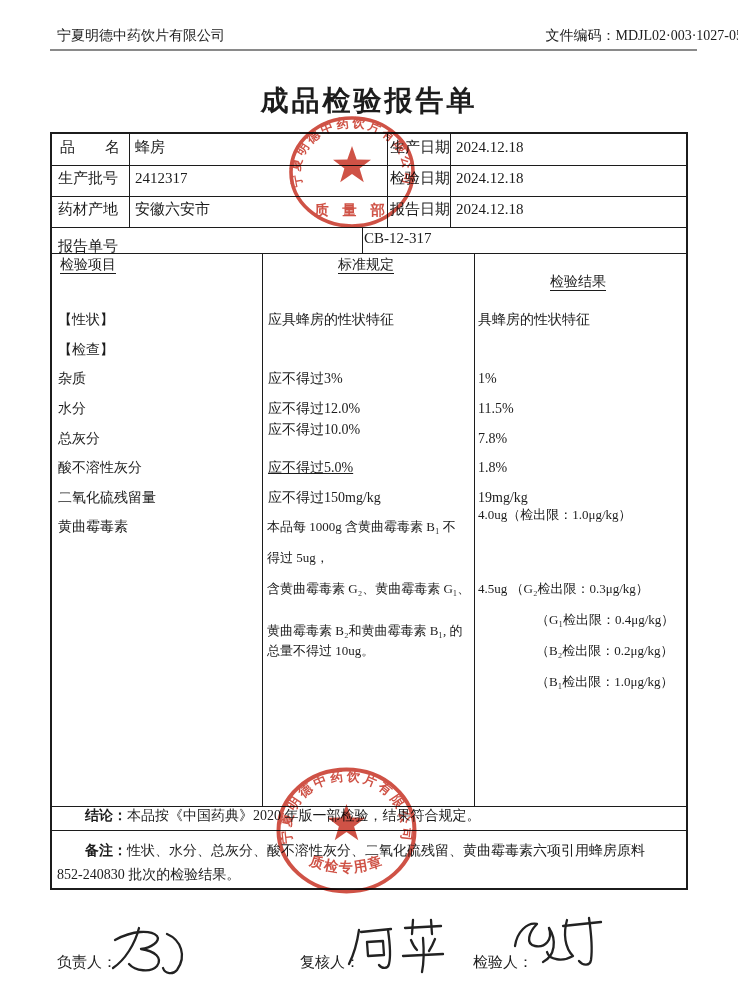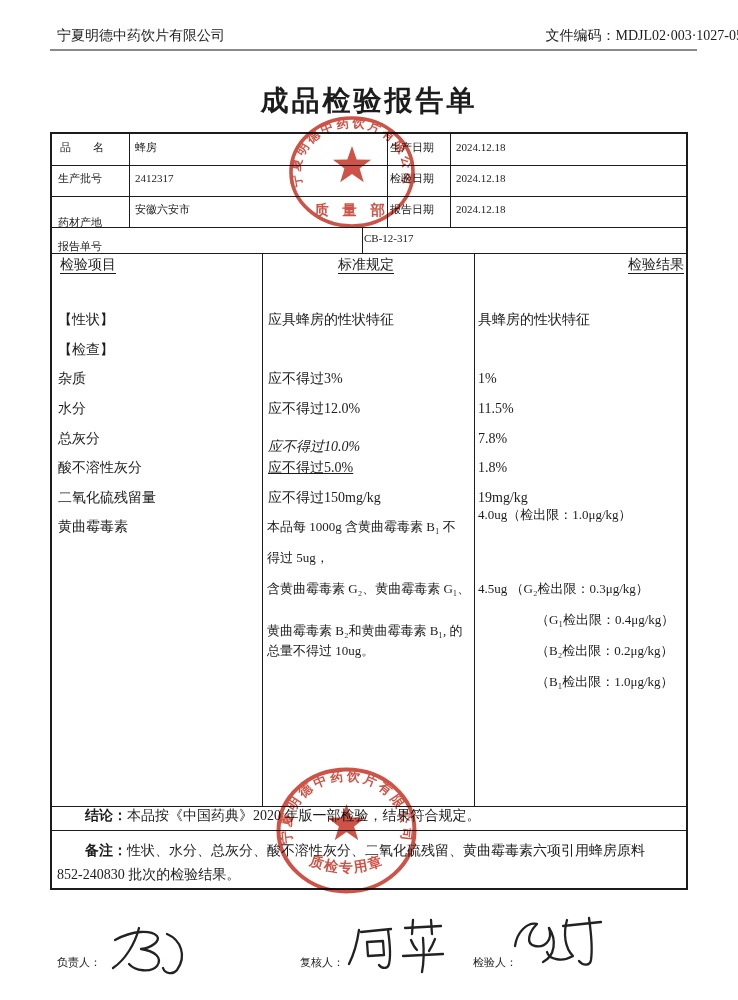--- a/index.html
+++ b/index.html
@@ -1,19 +1,19 @@
 <!DOCTYPE html>
 <html><head>
 <meta charset="utf-8">
 <style>
   html,body{margin:0;padding:0;}
   body{width:738px;height:1000px;position:relative;background:#ffffff;overflow:hidden;
        font-family:"Liberation Serif","DejaVu Serif",serif;color:#1c1c1c;}
   .t{position:absolute;white-space:nowrap;line-height:20px;font-size:14px;}
-  .info{font-size:11px;}
+  .info{font-size:15px;}
   .small{font-size:13px;}
   .b{font-weight:bold;}
   .u{text-decoration:underline;text-underline-offset:4px;}
   .ctr{text-align:center;}
   .hl,.vl{position:absolute;background:#1c1c1c;}
   .hl{height:1px;}
   .vl{width:1px;}
   #doc-title{position:absolute;left:0;top:82px;width:738px;text-align:center;
        font-size:28px;font-weight:bold;letter-spacing:3px;}
   #tbl{position:absolute;left:50px;top:132px;width:634px;height:754px;border:2px solid #1c1c1c;}
@@ -50,45 +50,45 @@
 <div class="t info" style="left:60px;top:137px;">品　　名</div>
 <div class="t info" style="left:135px;top:137px;">蜂房</div>
 <div class="t info" style="left:390px;top:137px;">生产日期</div>
 <div class="t info" style="left:456px;top:137px;">2024.12.18</div>
 
 <div class="t info" style="left:58px;top:168px;">生产批号</div>
 <div class="t info" style="left:135px;top:168px;">2412317</div>
 <div class="t info" style="left:390px;top:168px;">检验日期</div>
 <div class="t info" style="left:456px;top:168px;">2024.12.18</div>
 
-<div class="t info" style="left:58px;top:199px;margin-top:13px;">药材产地</div>
+<div class="t info" style="left:58px;top:199px;">药材产地</div>
 <div class="t info" style="left:135px;top:199px;">安徽六安市</div>
 <div class="t info" style="left:390px;top:199px;">报告日期</div>
 <div class="t info" style="left:456px;top:199px;">2024.12.18</div>
 
 <div class="t info" style="left:58px;top:236px;">报告单号</div>
 <div class="t info" style="left:364px;top:228px;">CB-12-317</div>
 
 <div class="t u" style="left:60px;top:255px;">检验项目</div>
 <div class="t u ctr" style="left:260px;top:255px;width:212px;">标准规定</div>
-<div class="t u ctr" style="left:472px;top:255px;width:212px;text-align:right;">检验结果</div>
+<div class="t u ctr" style="left:472px;top:272px;width:212px;">检验结果</div>
 
 <div class="t" style="left:58px;top:310px;">【性状】</div>
 <div class="t" style="left:58px;top:340px;">【检查】</div>
 <div class="t" style="left:58px;top:369px;">杂质</div>
 <div class="t" style="left:58px;top:399px;">水分</div>
 <div class="t" style="left:58px;top:429px;">总灰分</div>
 <div class="t" style="left:58px;top:458px;">酸不溶性灰分</div>
 <div class="t" style="left:58px;top:488px;">二氧化硫残留量</div>
 <div class="t" style="left:58px;top:517px;">黄曲霉毒素</div>
 
 <div class="t" style="left:268px;top:310px;">应具蜂房的性状特征</div>
 <div class="t" style="left:268px;top:369px;">应不得过3%</div>
 <div class="t" style="left:268px;top:399px;">应不得过12.0%</div>
-<div class="t" style="left:268px;top:437px;font-style:italic;">应不得过10.0%</div>
+<div class="t" style="left:268px;top:420px;">应不得过10.0%</div>
 <div class="t" style="left:268px;top:458px;text-decoration:underline;">应不得过5.0%</div>
 <div class="t" style="left:268px;top:488px;">应不得过150mg/kg</div>
 <div class="t small" style="left:267px;top:517px;">本品每 1000g 含黄曲霉毒素 B₁ 不</div>
 <div class="t small" style="left:267px;top:548px;">得过 5ug，</div>
 <div class="t small" style="left:267px;top:579px;">含黄曲霉毒素 G₂、黄曲霉毒素 G₁、</div>
 <div class="t small" style="left:267px;top:610px;margin-top:11px;">黄曲霉毒素 B₂和黄曲霉毒素 B₁, 的</div>
 <div class="t small" style="left:267px;top:641px;">总量不得过 10ug。</div>
 
 <div class="t" style="left:478px;top:310px;">具蜂房的性状特征</div>
 <div class="t" style="left:478px;top:369px;">1%</div>

